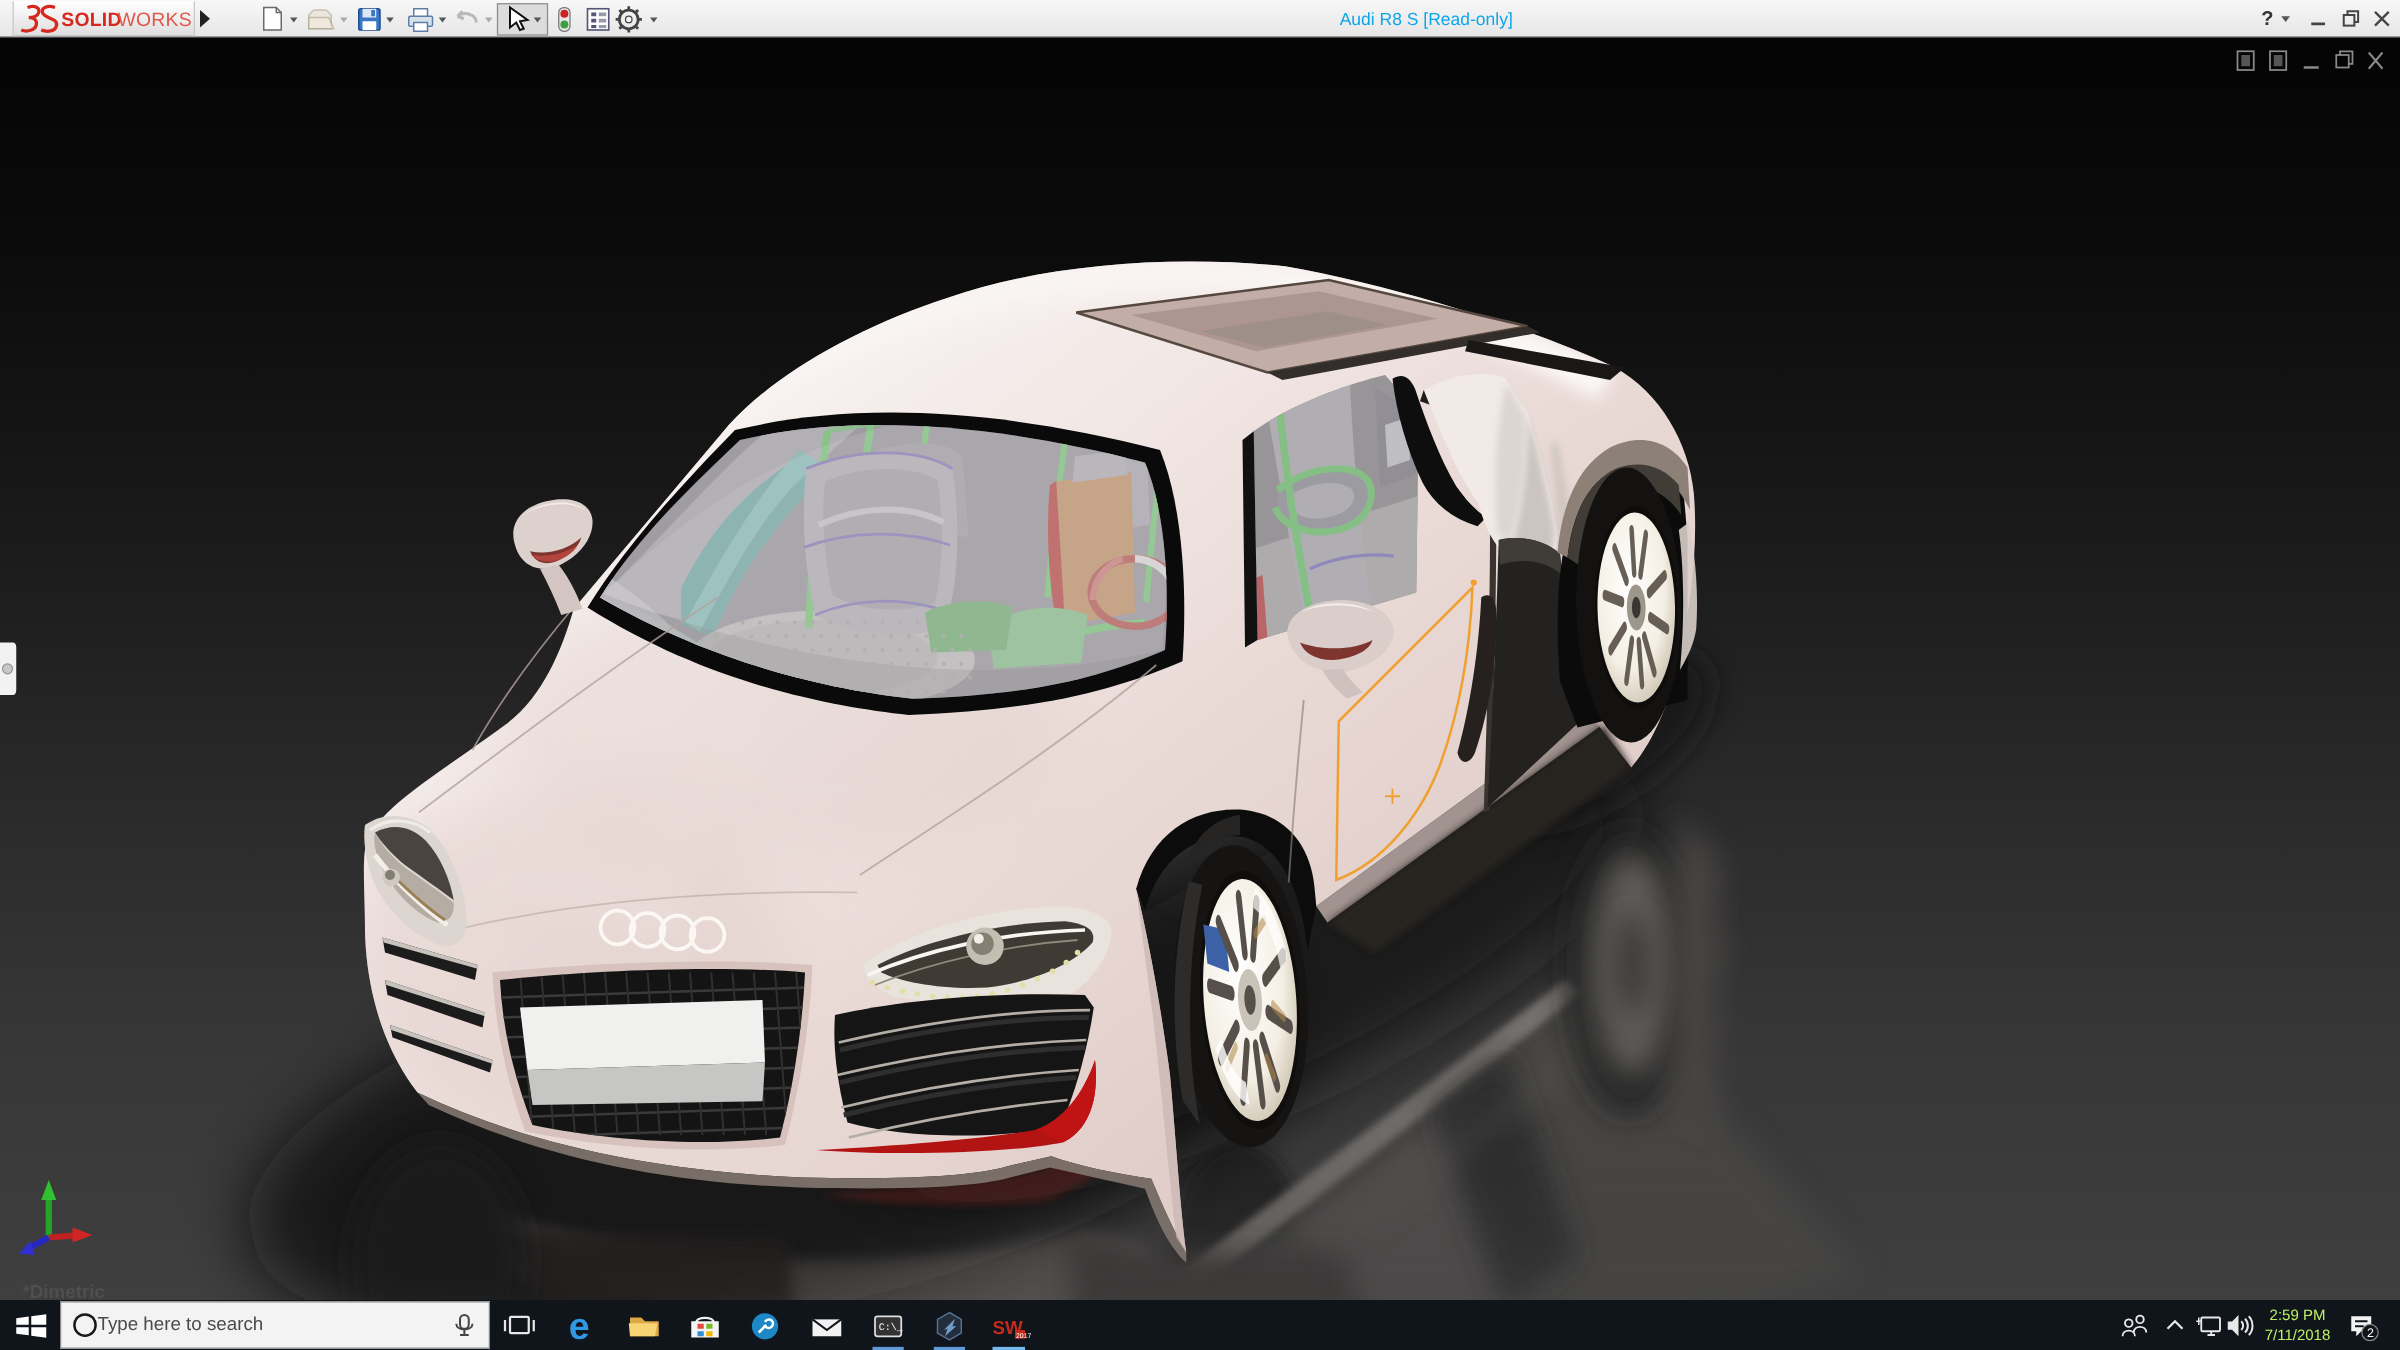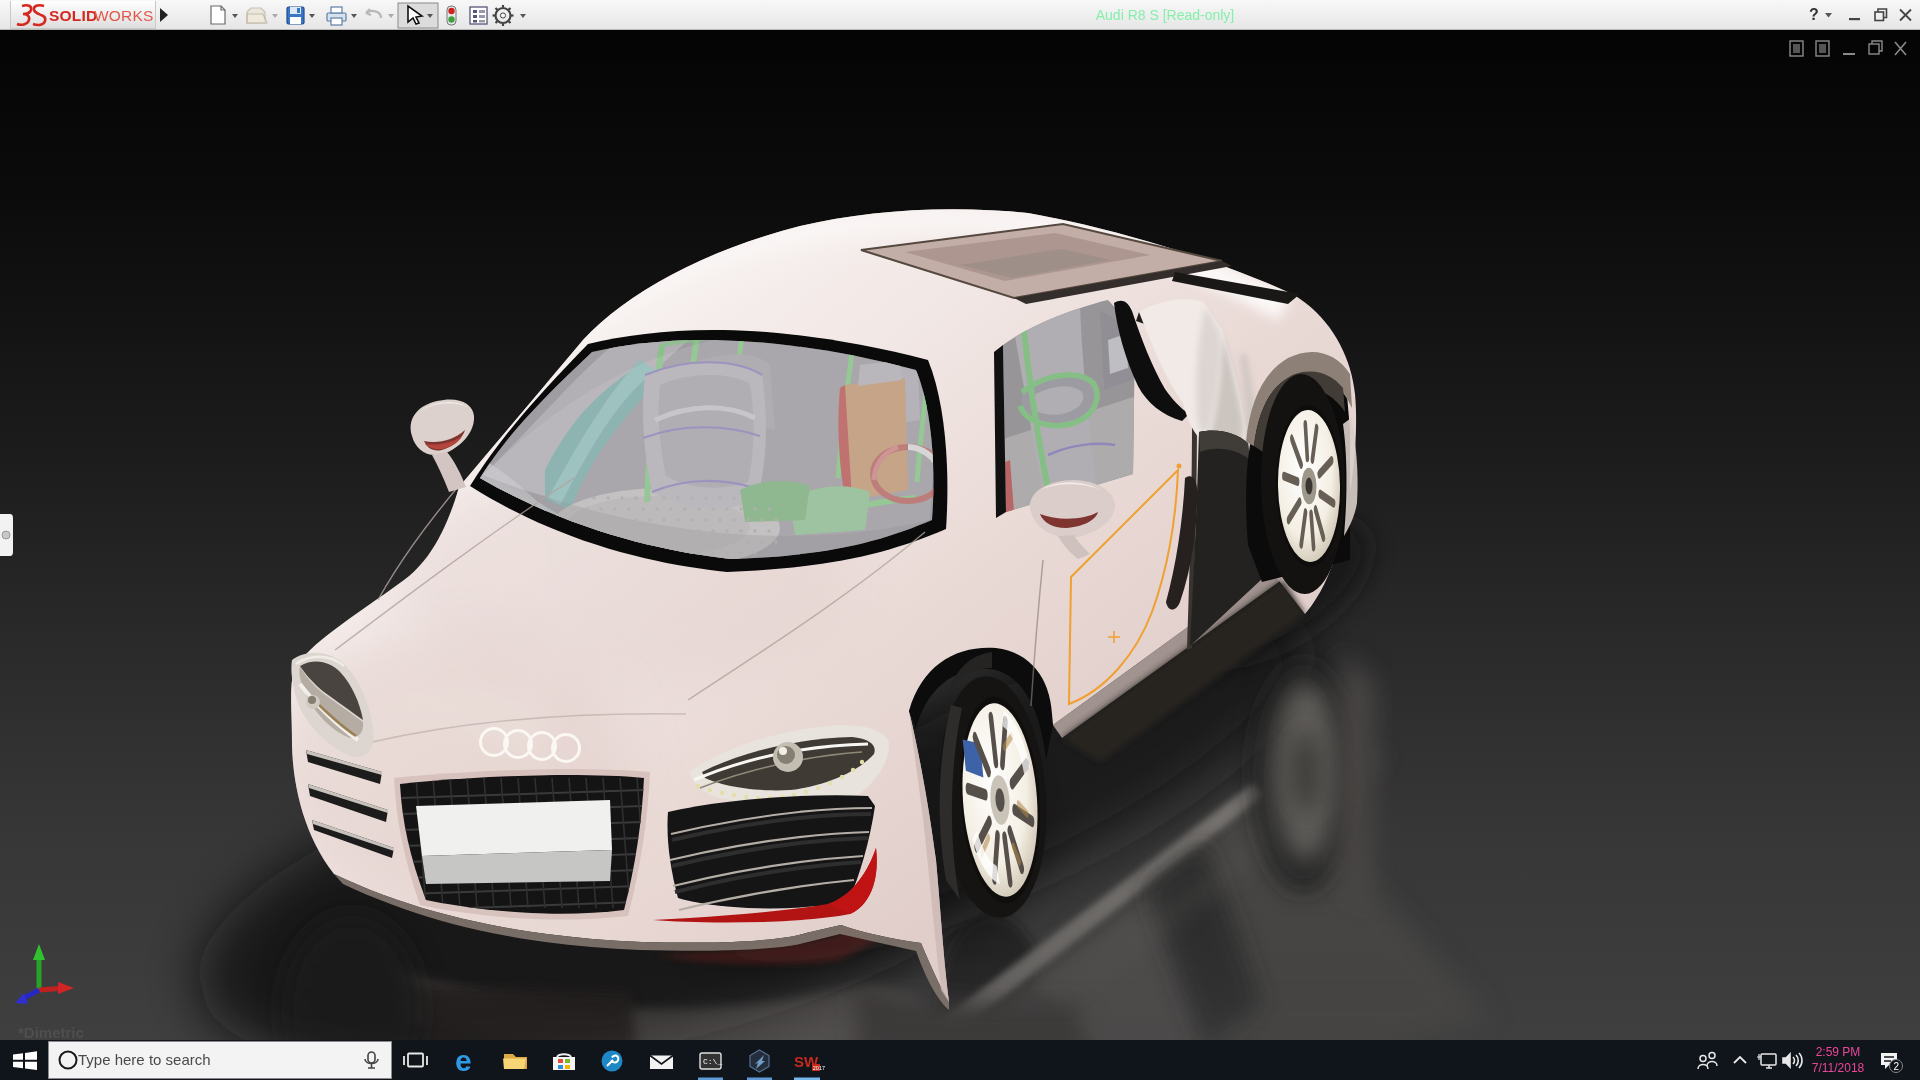--- a/index.html
+++ b/index.html
@@ -1,23 +1,23 @@
 <!DOCTYPE html>
 <html><head><meta charset="utf-8">
 <style>
 *{margin:0;padding:0;box-sizing:border-box}
 html,body{width:1920px;height:1080px;overflow:hidden;background:#000;font-family:"Liberation Sans",sans-serif}
 #titlebar{position:absolute;left:0;top:0;width:1920px;height:30px;background:linear-gradient(#f8f8f8,#e6e6e6);border-bottom:1px solid #b9b9b9}
 #swlogo{position:absolute;left:10px;top:1px;width:146px;height:28px;background:linear-gradient(#ffffff,#dedede);border:1px solid #c8c8c8;border-top:none}
 #tbarrow{position:absolute;left:160px;top:8px;width:0;height:0;border-left:8px solid #222;border-top:7px solid transparent;border-bottom:7px solid transparent}
-#title{position:absolute;left:1000px;top:7px;width:330px;text-align:center;font-size:14px;color:#86efac}
+#title{position:absolute;left:976px;top:7px;width:330px;text-align:center;font-size:14px;color:#0ea5e9}
 #taskbar{position:absolute;left:0;top:1040px;width:1920px;height:40px;background:#10141b}
 #searchbox{position:absolute;left:48px;top:1041px;width:344px;height:38px;background:#f3f3f3;border:1px solid #8a8a8a}
 #searchtext{position:absolute;left:78px;top:1051px;font-size:15px;color:#4a4a4a}
-#clock{position:absolute;left:1806px;top:1044px;width:64px;color:#ec4899;font-size:12px;text-align:center;line-height:16px}
+#clock{position:absolute;left:1806px;top:1044px;width:64px;color:#bef264;font-size:12px;text-align:center;line-height:16px}
 </style></head>
 <body>
 <div id="titlebar"></div>
 <div id="swlogo"></div>
 <svg id="logosvg" style="position:absolute;left:14px;top:3px" width="140" height="24" viewBox="0 0 140 24">
 <path d="M8,3 C14,1 18,3 17,7 C16,10 12,11 9,11 C13,11 16,13 15,17 C14,21 8,23 3,21" fill="none" stroke="#d5281e" stroke-width="2.6"></path>
 <path d="M30,3 C24,1 19,3 20,7 C21,10 25,11 27,12 C30,13 32,15 31,18 C30,22 24,23 19,21" fill="none" stroke="#d5281e" stroke-width="2.6"></path>
 <text x="35" y="17.5" font-family="Liberation Sans,sans-serif" font-size="15.5" font-weight="bold" fill="#d5281e" letter-spacing="0.2">SOLID</text>
 <text x="80" y="17.5" font-family="Liberation Sans,sans-serif" font-size="15.5" fill="#e2574a" letter-spacing="0.2">WORKS</text>
 </svg>

